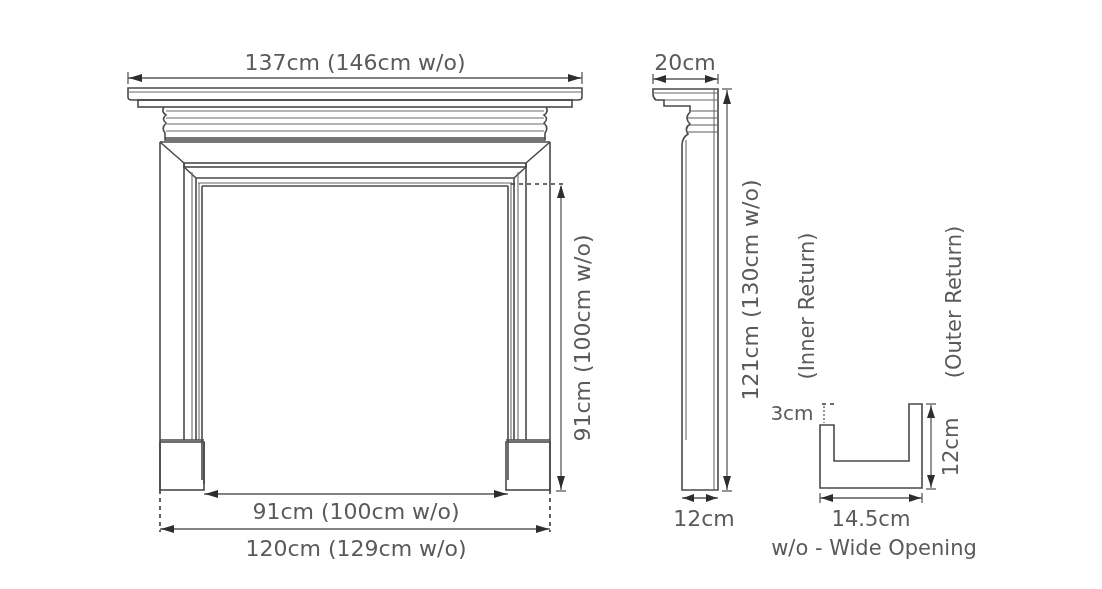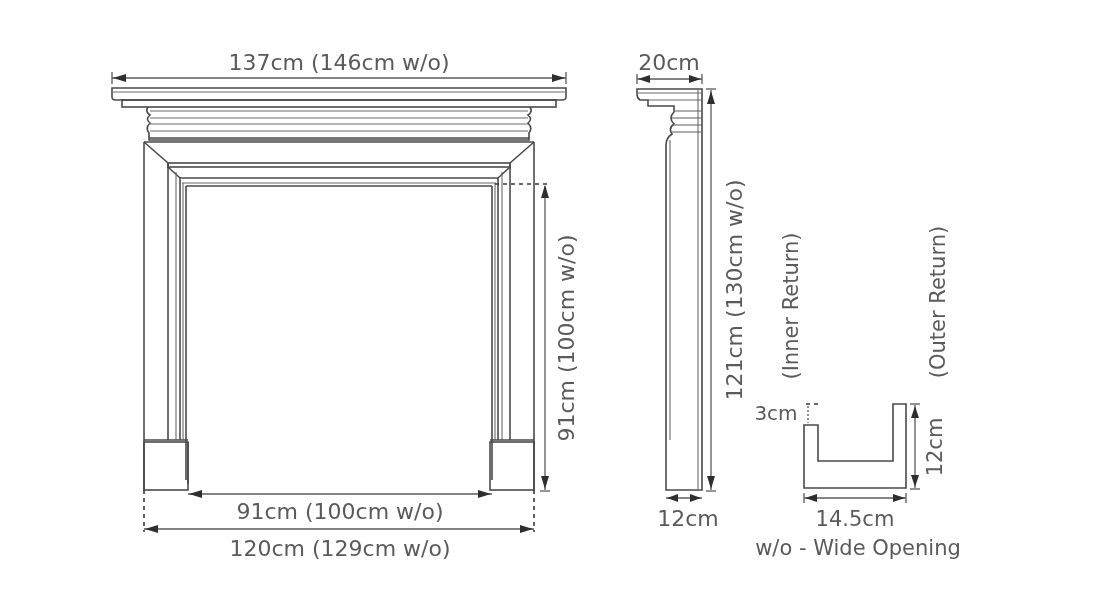--- a/index.html
+++ b/index.html
@@ -1,17 +1,17 @@
 <!DOCTYPE html>
 <html><head>
 <meta charset="utf-8">
 <style>
   html, body { margin:0; padding:0; background:#ffffff; }
   body { width:1102px; height:589px; overflow:hidden; position:relative; font-family:"DejaVu Sans", sans-serif; }
-  #stage { position:absolute; left:0; top:0; width:934px; height:589px; }
+  #stage { position:absolute; left:16px; top:0; width:934px; height:589px; }
   svg text { font-family:"DejaVu Sans", sans-serif; fill:#5a5a5a; }
   .ln { stroke:#4a4a4a; stroke-width:1.6; fill:none; }
   .ln2 { stroke:#6a6a6a; stroke-width:1.1; fill:none; }
   .dim { stroke:#5a5a5a; stroke-width:1.3; fill:none; }
   .dash { stroke:#3a3a3a; stroke-width:1.6; fill:none; stroke-dasharray:4 4; }
   .arr { fill:#2e2e2e; }
 </style>
 </head>
 <body>
 

